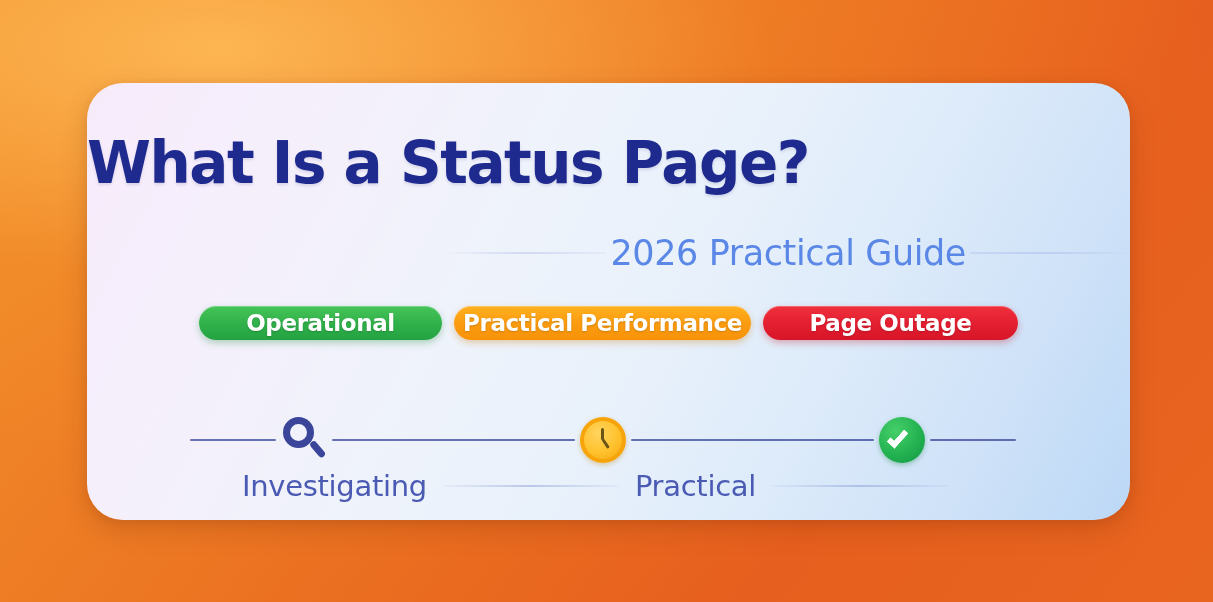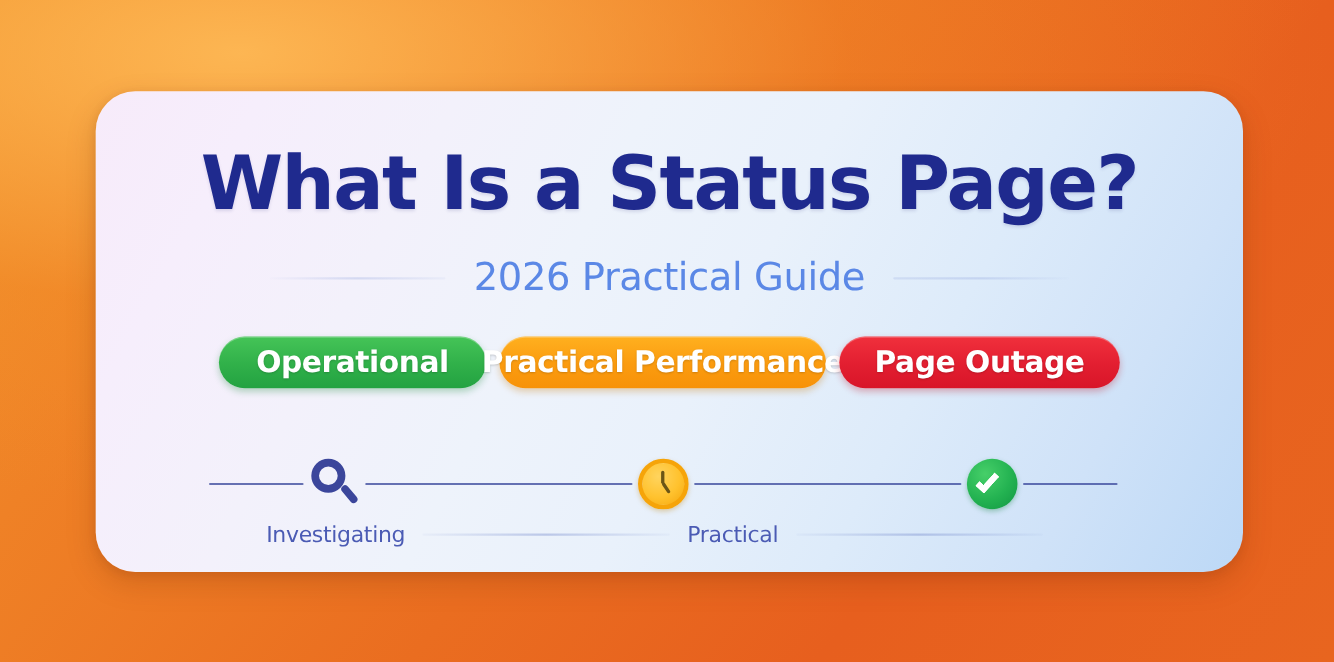--- a/index.html
+++ b/index.html
@@ -55,42 +55,41 @@
       0 2px 8px rgba(120, 50, 10, 0.12);
     overflow: hidden;
   }
 
   
   #title {
     position: absolute;
     left: 0;
     top: 51px;
     width: 100%;
-    text-align: center;
     font-family: "DejaVu Sans", sans-serif;
     font-weight: bold;
-    font-size: 68px;
+    font-size: 58px;
     letter-spacing: -1.5px;
     line-height: 1;
     color: #1f2a8e;
     text-shadow: 0 2px 3px rgba(40, 40, 120, 0.14);
     white-space: nowrap;
   }
 
   
   #subtitle-row {
     position: absolute;
     left: 0;
     top: 149px;
     width: 100%;
     height: 42px;
     display: flex;
     align-items: center;
-    justify-content: center;
-    gap: 26px;
+    justify-content: flex-end;
+    gap: 4px;
   }
   .sub-rule {
     height: 2px;
     width: 160px;
     border-radius: 2px;
     background: linear-gradient(90deg,
       rgba(140,160,220,0.02),
       rgba(140,160,220,0.30),
       rgba(140,160,220,0.08));
   }
@@ -114,29 +113,29 @@
     position: absolute;
     left: 0;
     top: 223px;
     width: 100%;
     display: flex;
     justify-content: center;
     align-items: center;
     gap: 12px;
   }
   .badge {
-    height: 47px;
+    height: 34px;
     border-radius: 26px;
     display: flex;
     align-items: center;
     justify-content: center;
     padding: 0 30px;
     font-family: "DejaVu Sans", sans-serif;
     font-weight: bold;
-    font-size: 27px;
+    font-size: 23px;
     letter-spacing: -0.4px;
     color: #ffffff;
     white-space: nowrap;
     text-shadow: 0 1px 2px rgba(0,0,0,0.18);
     box-sizing: border-box;
   }
   .badge.green {
     width: 243px;
     background: linear-gradient(180deg, #45c457 0%, #31b14a 52%, #23a241 100%);
     box-shadow: 0 3px 7px rgba(30,140,60,0.33), inset 0 1px 0 rgba(255,255,255,0.28);
@@ -267,21 +266,21 @@
     position: absolute;
     left: 0;
     top: 78px;
     width: 100%;
     height: 34px;
     display: flex;
     align-items: center;
   }
   .tl-label {
     font-family: "DejaVu Sans", sans-serif;
-    font-size: 20px;
+    font-size: 29px;
     color: #4b5bb4;
     letter-spacing: -0.3px;
     white-space: nowrap;
     flex: 0 0 auto;
   }
   .label-rule {
     flex: 1 1 auto;
     height: 2px;
     margin: 0 16px;
     border-radius: 1px;

